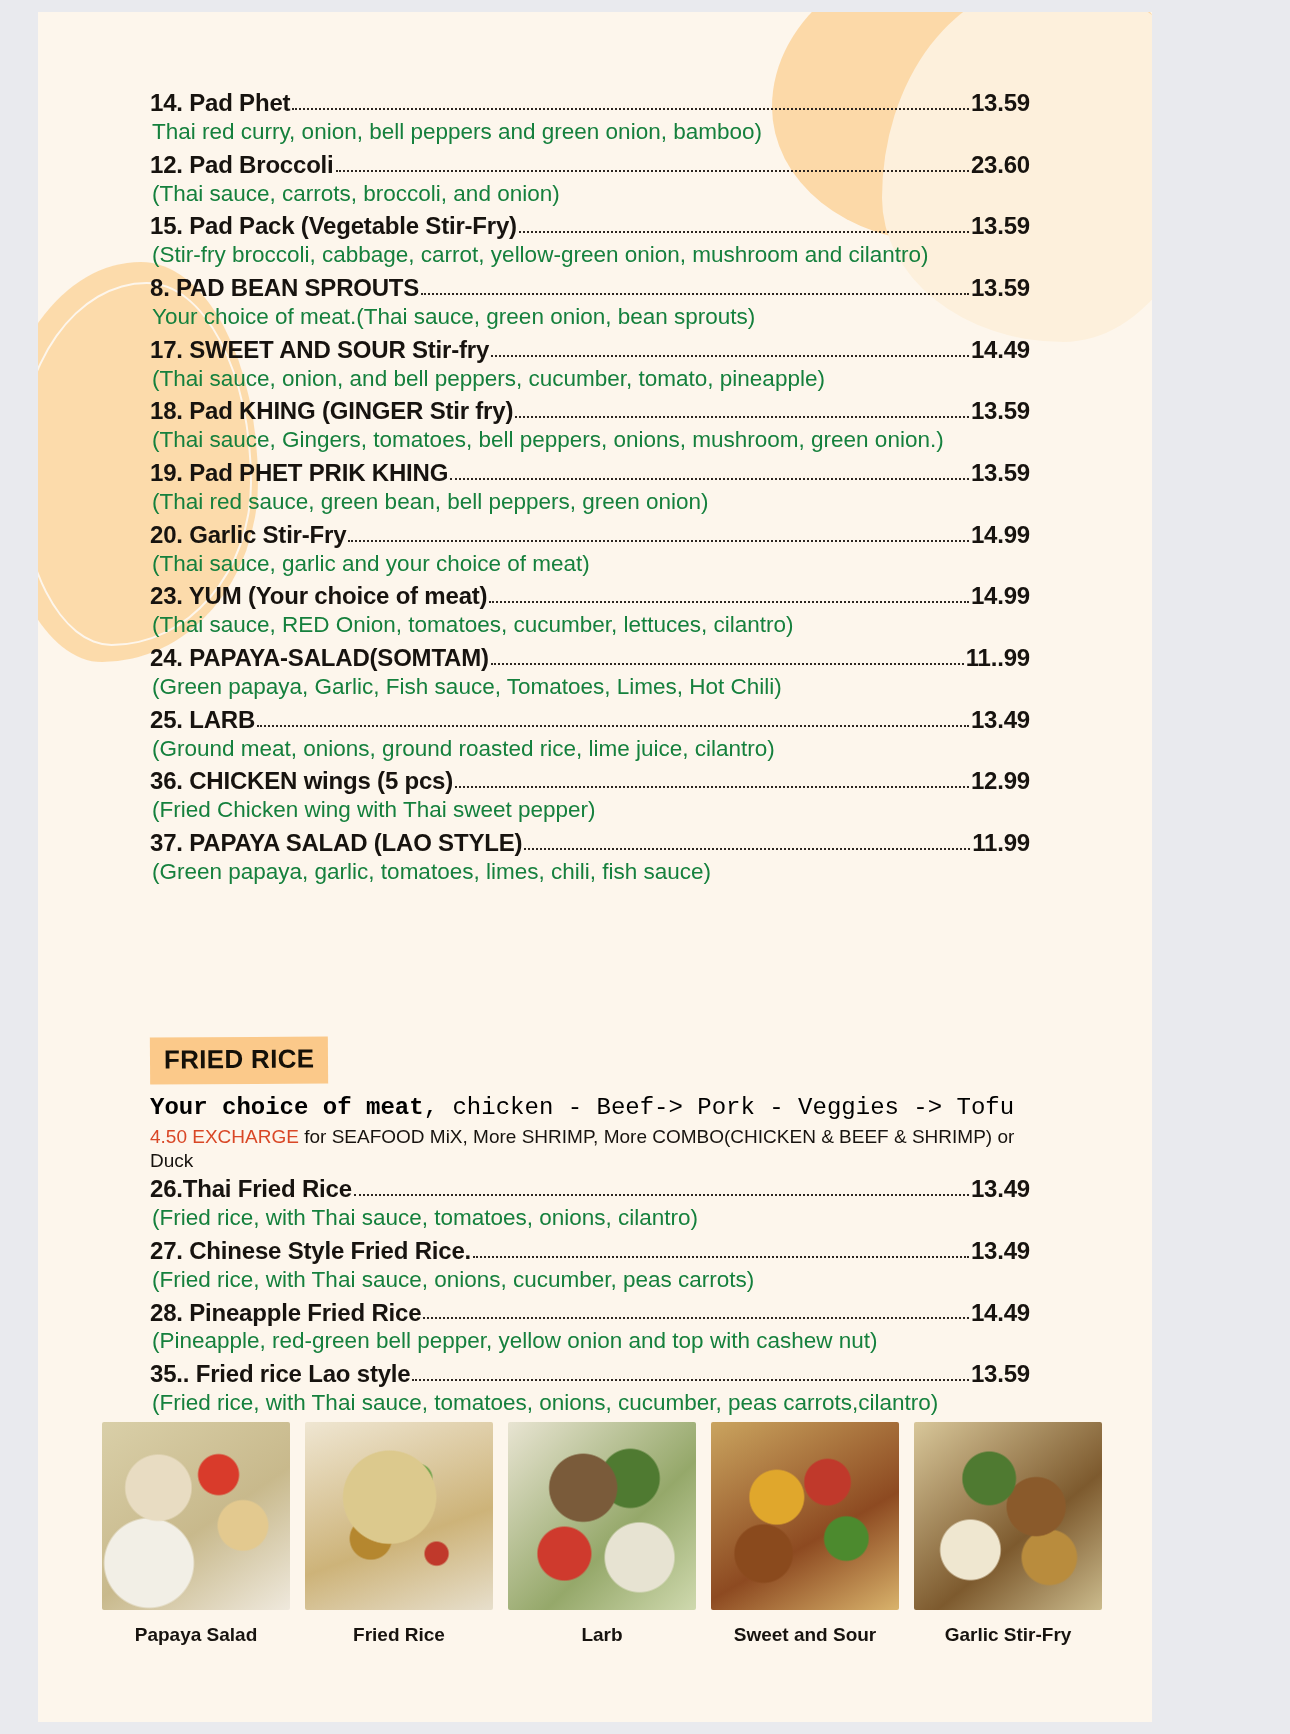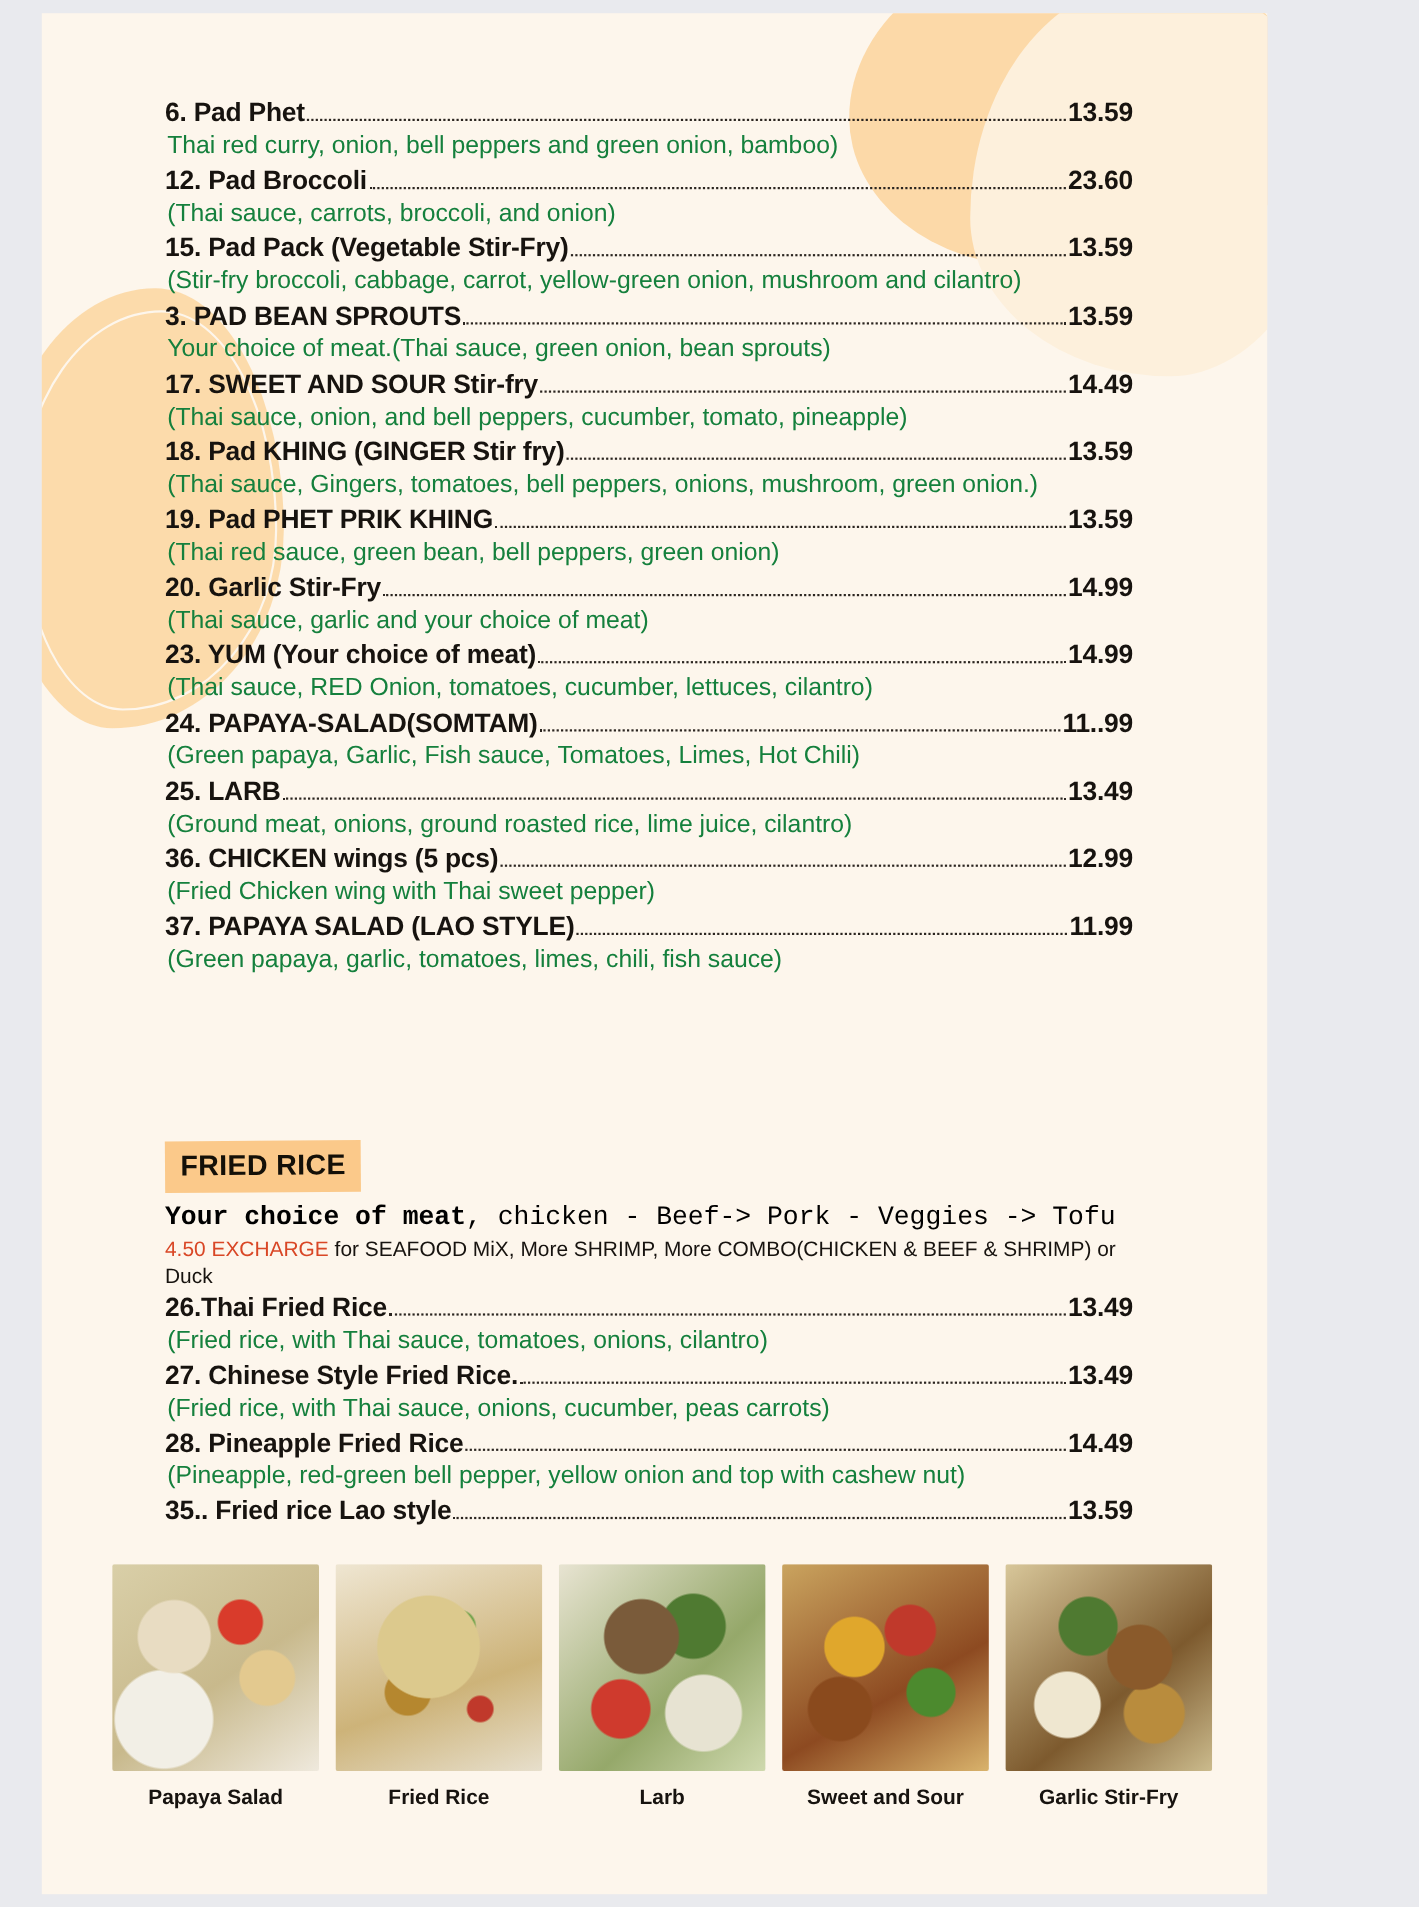--- a/index.html
+++ b/index.html
@@ -211,21 +211,21 @@
   <div class="blob-cream-top"></div>
   <div class="blob-left"></div>
   <div class="blob-left-line"></div>
 
   <div class="content">
 
     <div class="menu-list">
 
       <div class="item">
         <div class="item-line">
-          <span class="item-name">6. Pad Phet</span>
+          <span class="item-name">14. Pad Phet</span>
           <span class="dots"></span>
           <span class="price">13.59</span>
         </div>
         <div class="desc"> Thai red curry, onion, bell peppers and green onion, bamboo)</div>
       </div>
 
       <div class="item">
         <div class="item-line">
           <span class="item-name">12. Pad Broccoli</span>
           <span class="dots"></span>
@@ -238,21 +238,21 @@
         <div class="item-line">
           <span class="item-name">15. Pad Pack (Vegetable Stir-Fry)</span>
           <span class="dots"></span>
           <span class="price">13.59</span>
         </div>
         <div class="desc">(Stir-fry broccoli, cabbage, carrot, yellow-green onion, mushroom and cilantro)</div>
       </div>
 
       <div class="item">
         <div class="item-line">
-          <span class="item-name">3. PAD BEAN SPROUTS</span>
+          <span class="item-name">8. PAD BEAN SPROUTS</span>
           <span class="dots"></span>
           <span class="price">13.59</span>
         </div>
         <div class="desc">Your choice of meat.(Thai sauce, green onion, bean sprouts)</div>
       </div>
 
       <div class="item">
         <div class="item-line">
           <span class="item-name">17. SWEET AND SOUR Stir-fry</span>
           <span class="dots"></span>
@@ -375,20 +375,21 @@
         </div>
         <div class="desc">(Pineapple, red-green bell pepper, yellow onion and top with cashew nut)</div>
       </div>
 
       <div class="item">
         <div class="item-line">
           <span class="item-name">35.. Fried rice Lao style</span>
           <span class="dots"></span>
           <span class="price">13.59</span>
         </div>
+        <div class="desc"> (Fried rice, with Thai sauce, tomatoes, onions, cucumber, peas carrots,cilantro)</div>
       </div>
 
     </div>
 
     <div class="photos">
       <div class="photo-cell">
         <div class="photo p1"></div>
         <div class="photo-caption">Papaya Salad</div>
       </div>
       <div class="photo-cell">

